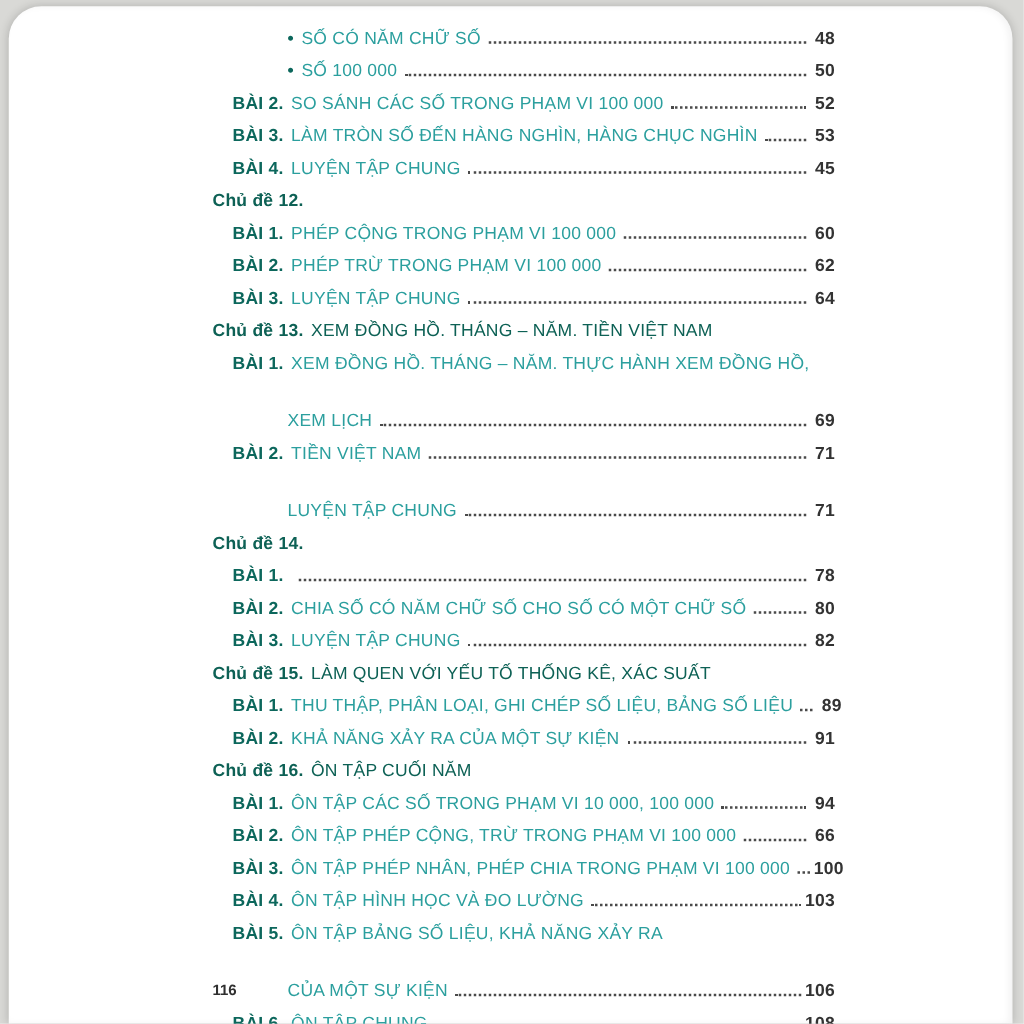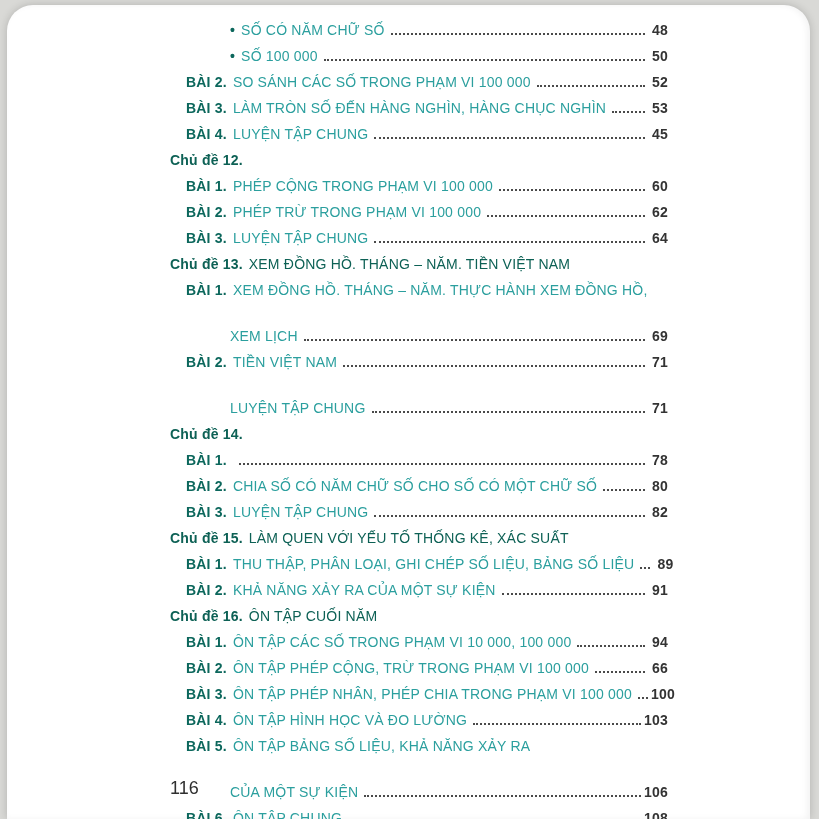--- a/index.html
+++ b/index.html
@@ -58,22 +58,22 @@
     flex:0 0 auto;
     color:var(--c-page);
     font-weight:bold;
     min-width:20px;
     text-align:right;
   }
   .footer-num{
     position:absolute;
     left:163px;
     bottom:20px;
-    font-size:18px;
-    font-weight:normal;
+    font-size:12px;
+    font-weight:bold;
     color:#2f2f2f;
   }
 </style>
 </head>
 <body>
 
 <div class="page">
   <div class="toc" id="toc-list">
       <div class="row k-bullet">
         <span class="prefix">•</span>

